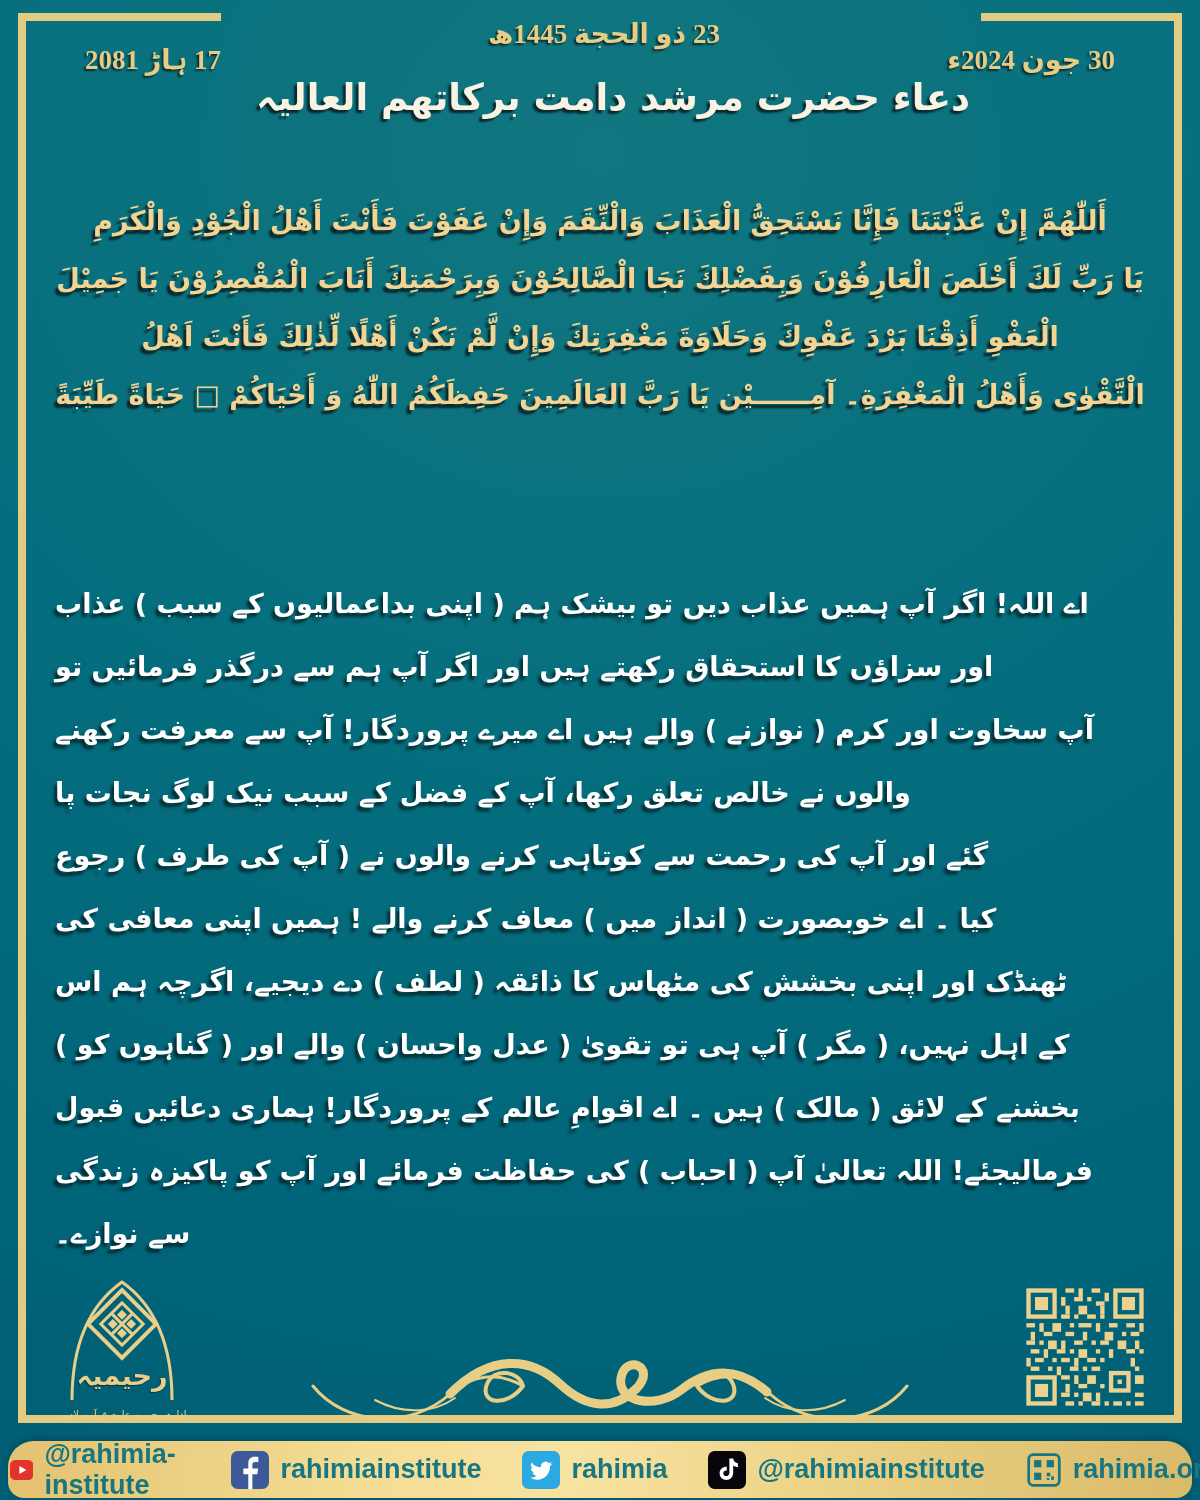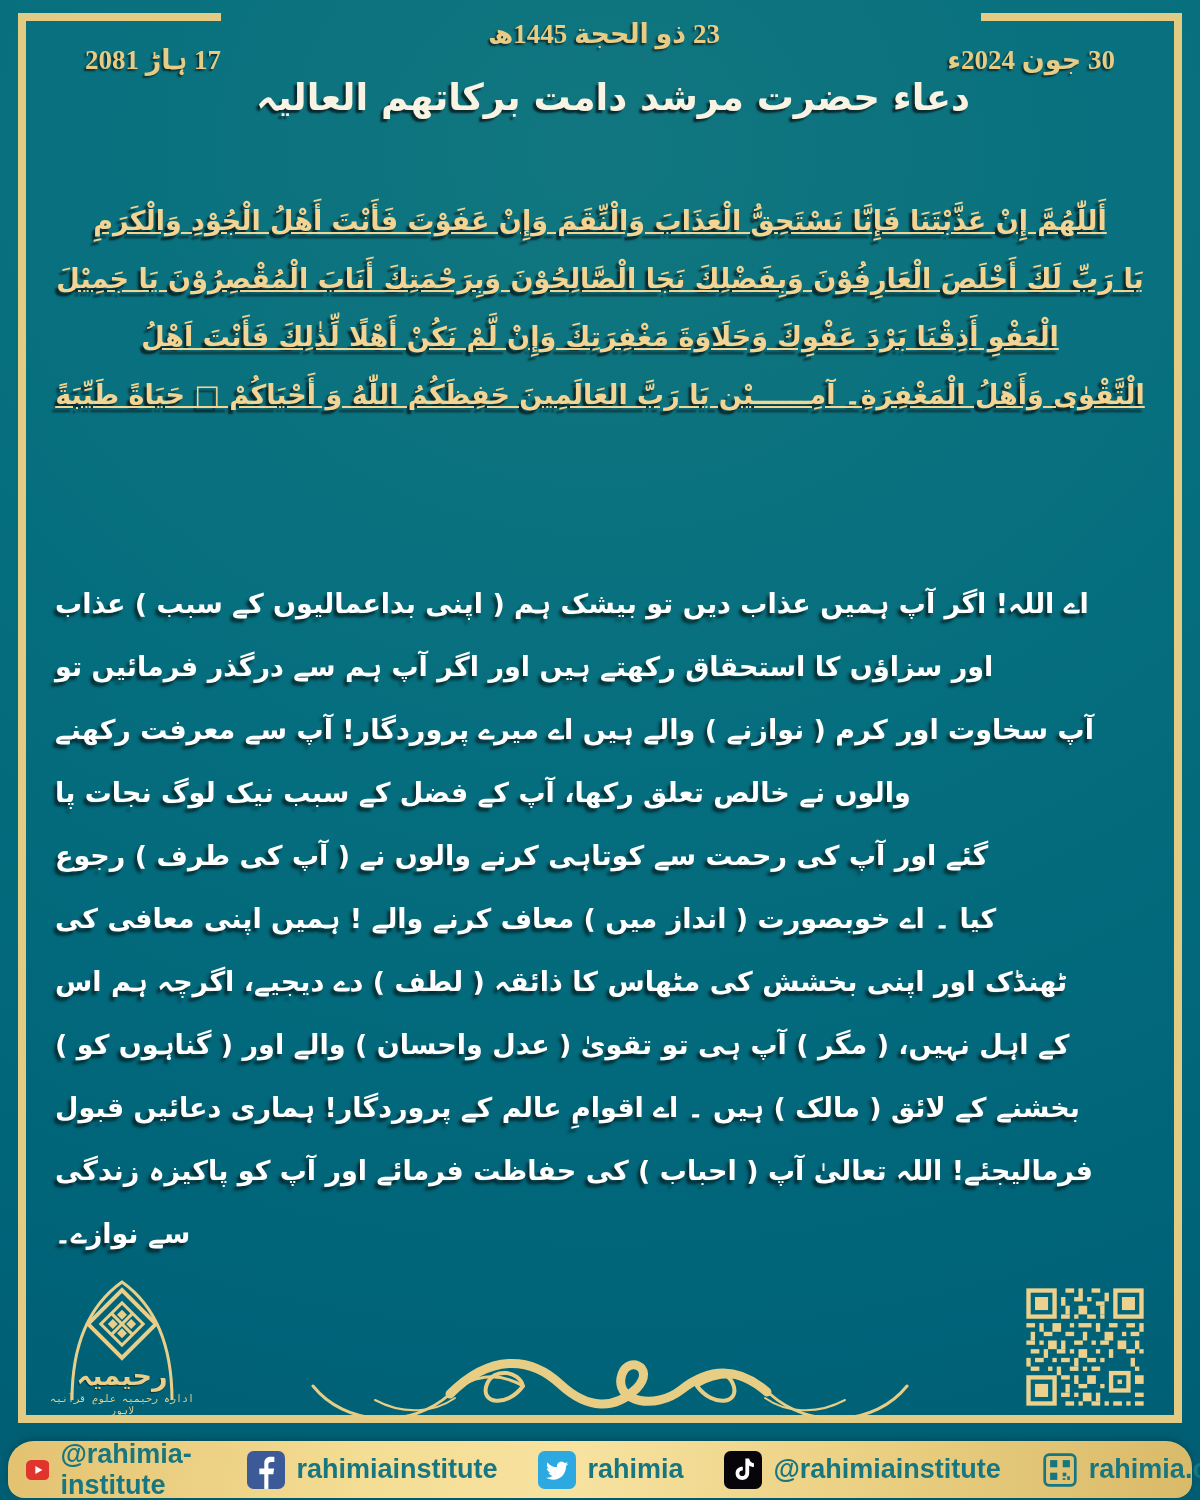--- a/index.html
+++ b/index.html
@@ -21,42 +21,42 @@
   .date-hijri{top:18px;left:4px;width:100%;text-align:center;}
   .date-greg{top:44px;right:85px;}
   .date-bikrami{top:44px;left:85px;}
 
   .title{position:absolute;top:76px;left:13px;width:100%;text-align:center;direction:rtl;
          color:#f8f3e2;font-size:37px;font-weight:bold;
          text-shadow:-3px 3px 2px rgba(8,24,27,.8);}
 
   .arabic{position:absolute;top:192px;left:0;right:0;text-align:center;direction:rtl;
           color:#f3d493;font-weight:bold;font-size:27px;line-height:58px;
-          text-shadow:-3px 4px 2px rgba(10,22,25,.8);text-decoration:underline;}
+          text-shadow:-3px 4px 2px rgba(10,22,25,.8);}
   .arabic .line{white-space:nowrap;}
 
   .urdu{position:absolute;top:572px;left:55px;right:55px;text-align:left;direction:rtl;
         color:#ffffff;font-weight:bold;font-size:27px;line-height:63px;
         text-shadow:-3px 4px 3px rgba(6,18,20,.7);}
   .urdu .line{white-space:nowrap;}
 
   .logo{position:absolute;left:48px;top:1272px;width:148px;text-align:center;color:#e9cf89;}
   .logo-name{direction:rtl;font-size:27px;font-weight:bold;margin-top:-46px;
              text-shadow:-1px 1px 1px rgba(8,24,27,.6);}
-  .logo-sub{direction:rtl;font-size:10px;margin-top:2px;letter-spacing:.5px;font-family:Liberation Mono, monospace;}
+  .logo-sub{direction:rtl;font-size:10px;margin-top:18px;letter-spacing:.5px;}
 
   .qr{position:absolute;left:1022px;top:1284px;width:126px;height:126px;}
 
   .flourish{position:absolute;left:285px;top:1336px;width:650px;height:100px;}
 
   .footer-bar{
     position:absolute;left:8px;top:1441px;width:1184px;height:57px;
     border-radius:26px 26px 16px 16px;
     background:linear-gradient(95deg,#e3c271 0%,#f4dd94 30%,#f7e2a0 48%,#ecd285 70%,#d9ba69 100%);
-    display:flex;align-items:center;justify-content:space-evenly;padding:0 18px;box-sizing:border-box;
+    display:flex;align-items:center;justify-content:space-evenly;padding:0 2px;box-sizing:border-box;
     box-shadow:0 -2px 6px rgba(0,40,45,.35);
     gap:41px;
   }
   .social{display:flex;align-items:center;gap:11px;cursor:pointer;}
   .social .handle{color:#187680;font-size:27px;font-weight:bold;
                   font-family:"Liberation Sans","DejaVu Sans",sans-serif;}
   .social svg{display:block;}
 </style>
 </head>
 <body>

